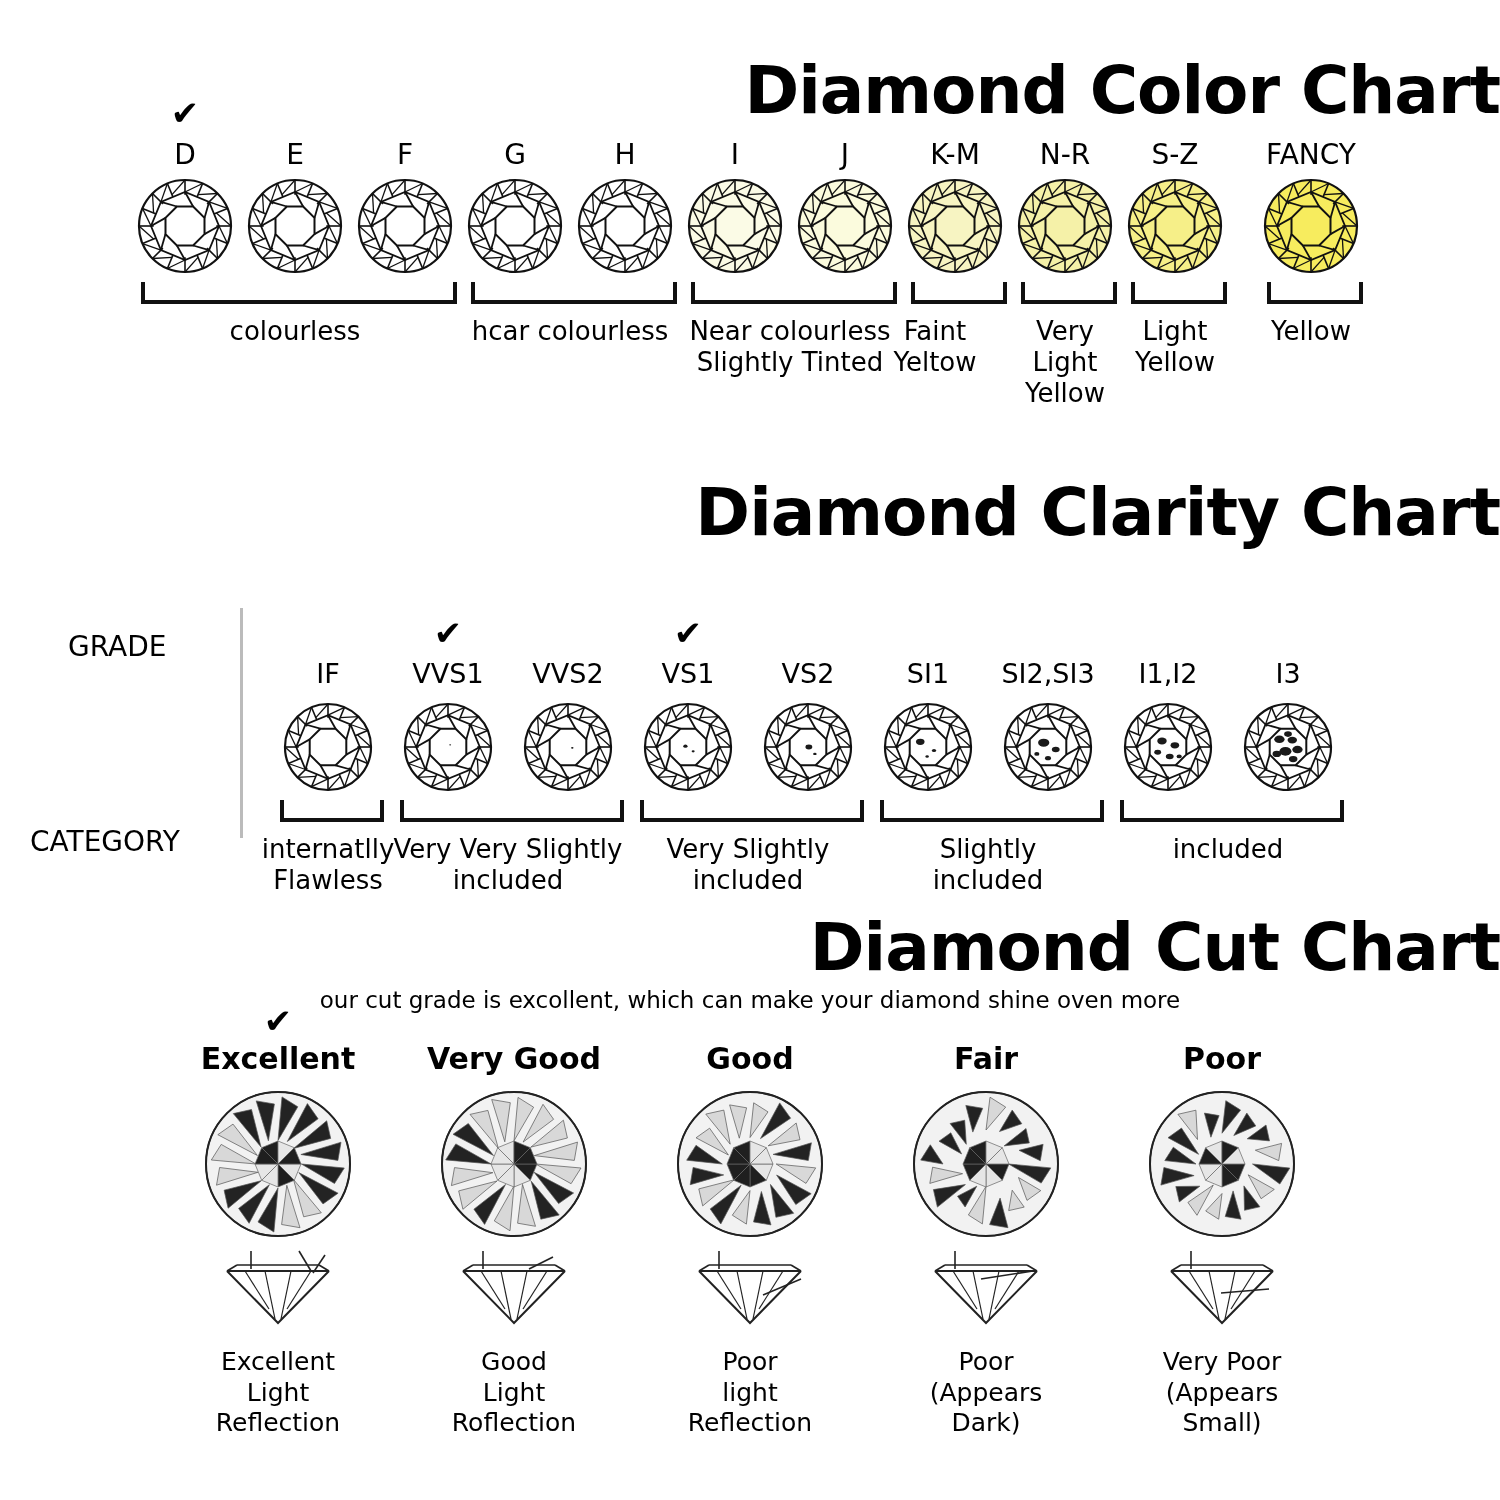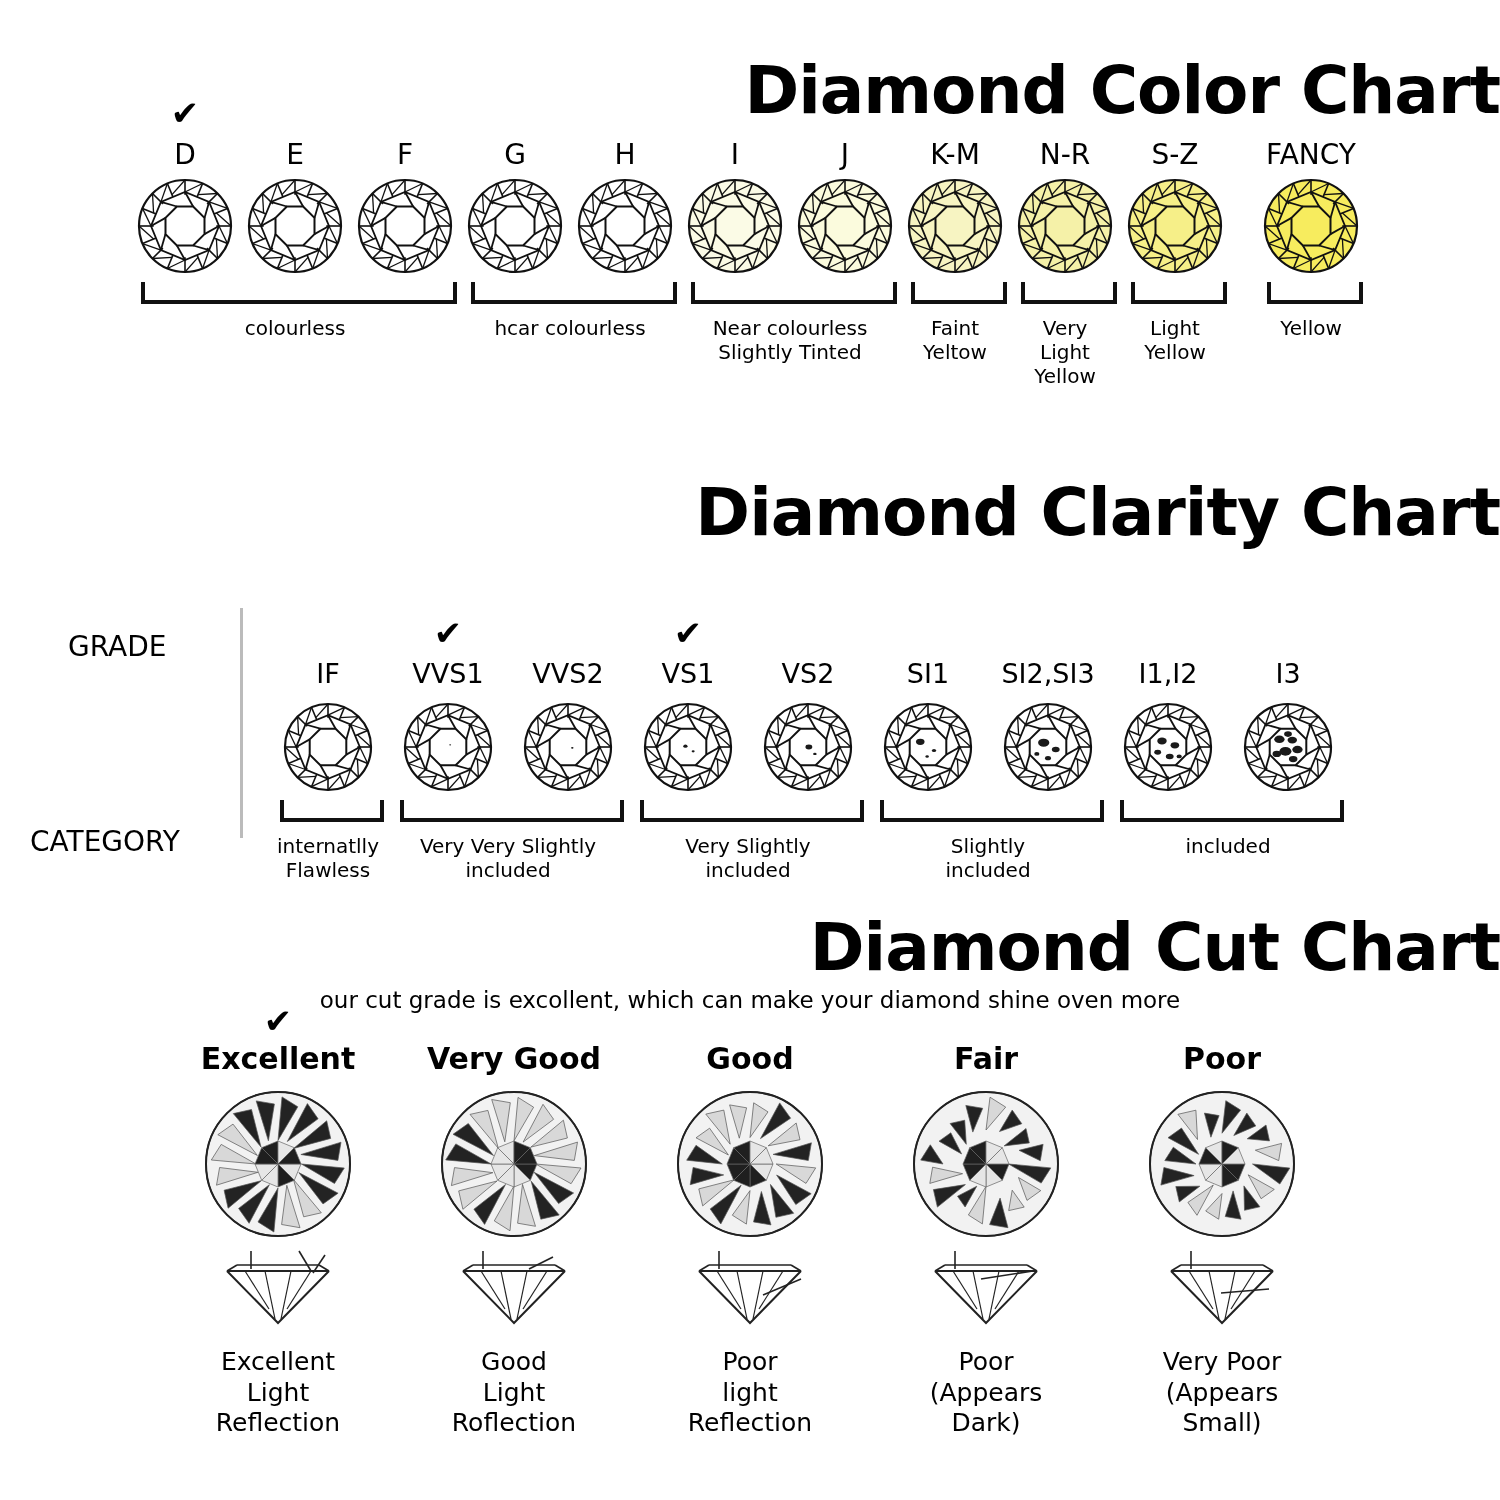--- a/index.html
+++ b/index.html
@@ -87,21 +87,21 @@
     height: 18px;
     top: 0;
   }
   .cap-row {
     position: relative;
     height: 110px;
   }
   .caption {
     position: absolute;
     text-align: center;
-    font-size: 20px;
+    font-size: 26px;
     line-height: 1.2;
     top: 0;
   }
 
   
   #clarity-section {
     position: absolute;
     top: 480px;
     left: 0;
     width: 1500px;
@@ -726,21 +726,21 @@
         <div class="bracket" style="left: 691px; width: 198px;"></div>
         <div class="bracket" style="left: 911px; width: 88px;"></div>
         <div class="bracket" style="left: 1021px; width: 88px;"></div>
         <div class="bracket" style="left: 1131px; width: 88px;"></div>
         <div class="bracket" style="left: 1267px; width: 88px;"></div>
       </div>
     <div class="cap-row" id="color-captions">
         <div class="caption" style="left: 111px; width: 368px;">colourless</div>
         <div class="caption" style="left: 441px; width: 258px;">hcar colourless</div>
         <div class="caption" style="left: 661px; width: 258px;">Near colourless<br>Slightly Tinted</div>
-        <div class="caption" style="left: 881px; width: 148px;">Faint<br>Yeltow</div>
+        <div class="caption" style="left: 861px; width: 148px;">Faint<br>Yeltow</div>
         <div class="caption" style="left: 991px; width: 148px;">Very<br>Light<br>Yellow</div>
         <div class="caption" style="left: 1101px; width: 148px;">Light<br>Yellow</div>
         <div class="caption" style="left: 1237px; width: 148px;">Yellow</div>
       </div>
   </section>
 
   <section id="clarity-section">
     <div class="section-title">Diamond Clarity Chart</div>
     <div class="clarity-axis"></div>
     <div class="side-label" style="left:68px; top:150px;">GRADE</div>

